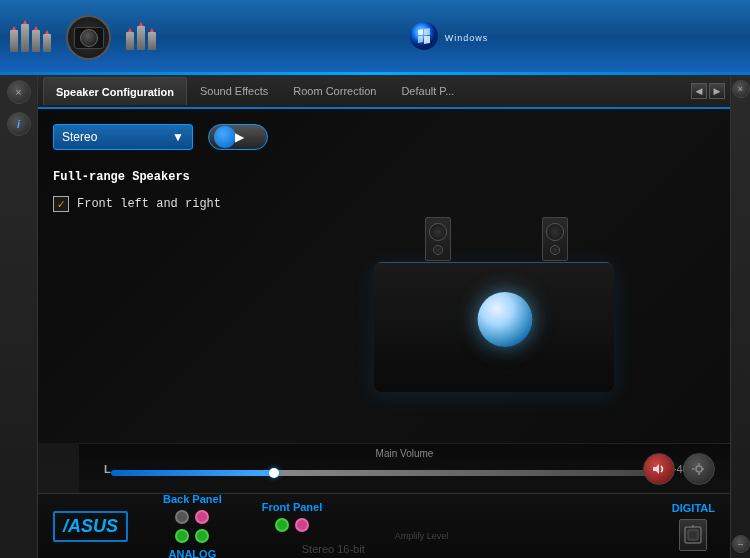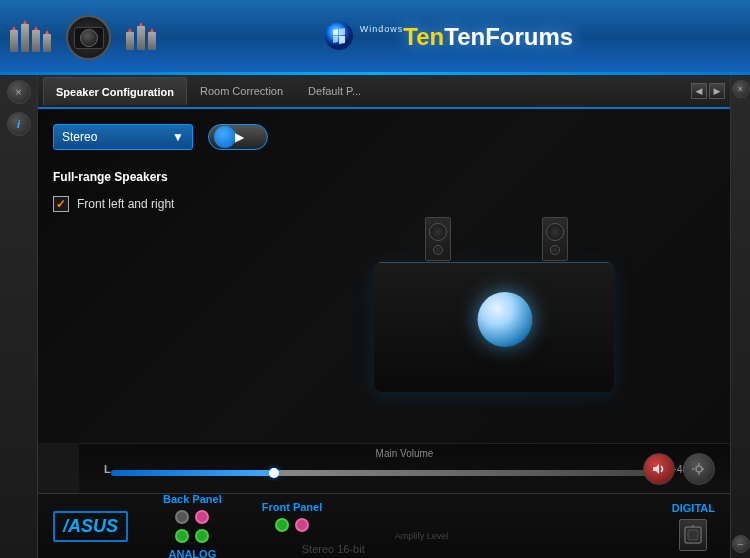--- a/index.html
+++ b/index.html
@@ -191,20 +191,21 @@
     .play-triangle {
       color: #fff;
       font-size: 12px;
       margin-left: 3px;
       z-index: 1;
     }
 
     .content-body {
       display: flex;
       flex: 1;
+      font-family: Liberation Mono, monospace;
     }
 
     .left-panel {
       width: 220px;
       padding-top: 5px;
     }
 
     .full-range-label {
       font-size: 12px;
       color: #fff;
@@ -546,43 +547,43 @@
         </defs>
 
         <path d="M10,10 L15,9 L15,15 L10,15 Z" fill="rgba(255,255,255,0.8)"></path>
         <path d="M16,9 L22,8 L22,15 L16,15 Z" fill="rgba(255,255,255,0.6)"></path>
         <path d="M10,16 L15,16 L15,22 L10,23 Z" fill="rgba(255,255,255,0.6)"></path>
         <path d="M16,16 L22,16 L22,23 L16,24 Z" fill="rgba(255,255,255,0.8)"></path>
       </svg>
     </div>
     <div style="display:flex;align-items:flex-start;justify-content:space-between;">
       <span style="font-size:9px;color:#cce8ff;letter-spacing:1px;">Windows</span>
-      <span style="font-size:24px;font-weight:bold;color:#fff;text-shadow:0 0 15px rgba(100,180,255,0.9);line-height:1.1;">
-        <span style="color:#ffd700;">Ten</span><span style="color:#fff;">TenForums</span>
-      </span>
     </div>
   </div>
 </div>
 
 <div class="main-area">
 
   <div class="left-sidebar">
     <div class="sidebar-btn">
       <span>×</span>
     </div>
     <div class="sidebar-btn info">
       <span>i</span>
     </div>
   </div>
 
   <div class="content-panel">
 
     <div class="tab-bar">
       <div class="tab active">
         <span>Speaker Configuration</span>
+      </div>
+      <div class="tab">
+        <span>Sound Effects</span>
       </div>
       <div class="tab">
         <span>Room Correction</span>
       </div>
       <div class="tab">
         <span>Default P...</span>
       </div>
       <div class="tab-nav">
         <div class="tab-nav-btn">◀</div>
         <div class="tab-nav-btn">▶</div>

